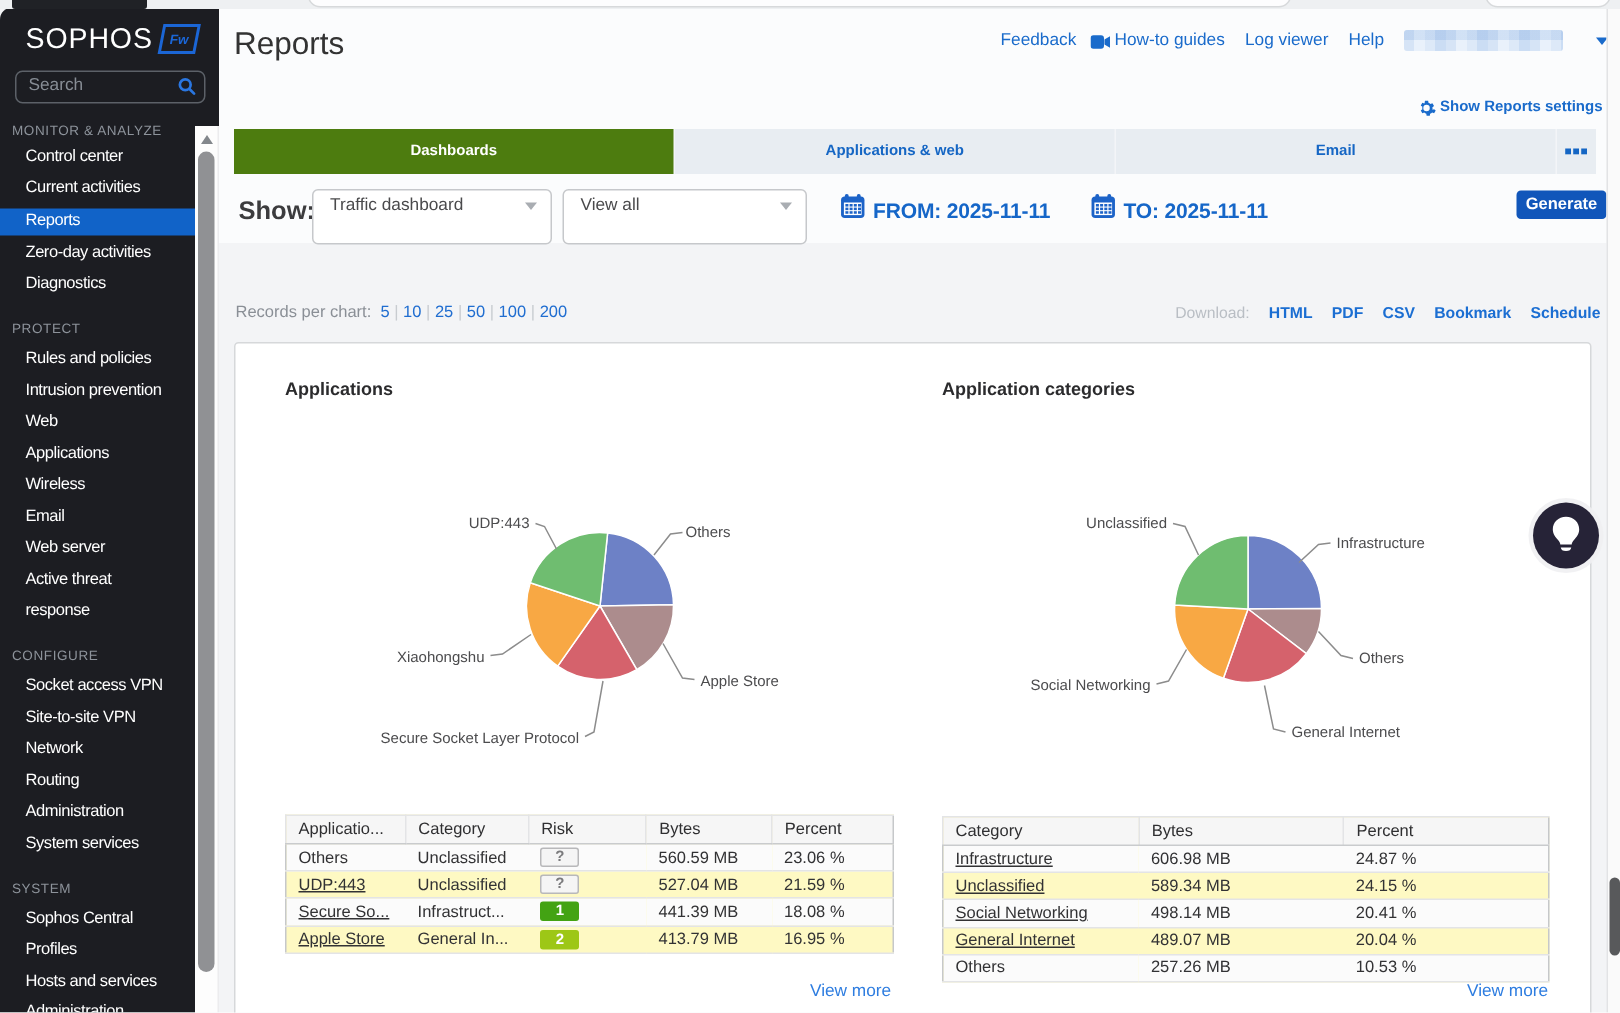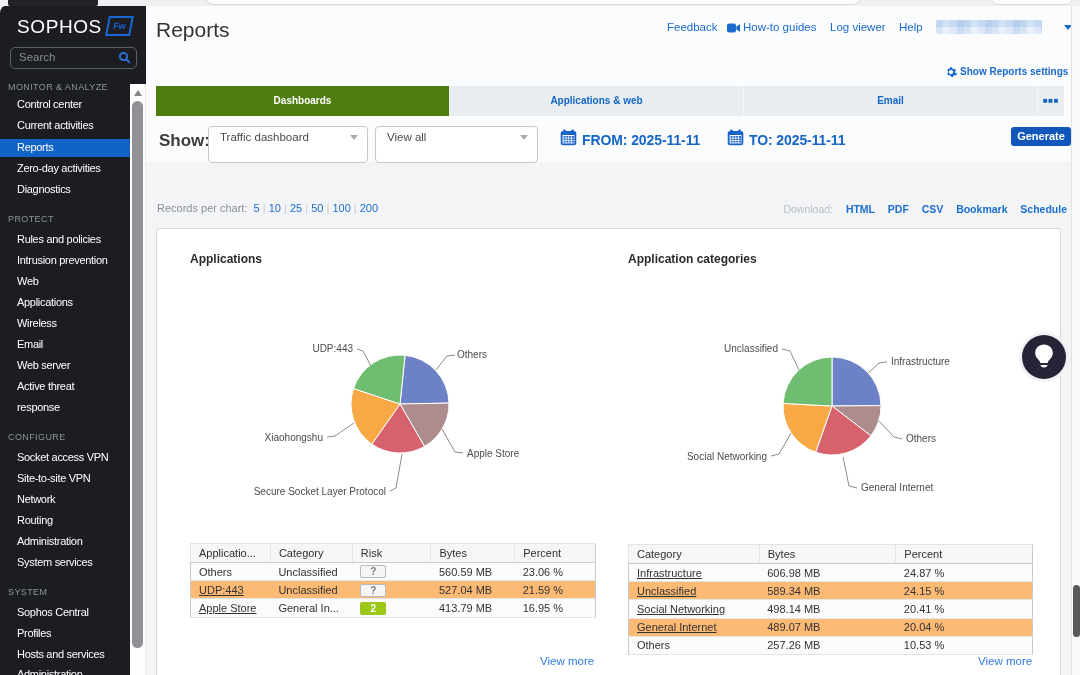--- a/index.html
+++ b/index.html
@@ -48,21 +48,21 @@
 #records{left:157px;top:202px;font-size:11px;color:#8a8f96;z-index:2}
 #records b{color:#1f6dd0;font-weight:500;font-size:11px}
 #records i{color:#c8ccd0;font-style:normal}
 #download{right:13px;top:203px;font-size:10.5px;color:#b9bec4;z-index:2;white-space:nowrap;word-spacing:3.5px}
 #download b{color:#1b6ed2;font-size:10.5px}
 
 #card{left:156px;top:228px;width:905px;height:470px;background:#fff;border:1px solid #d6d8da;border-radius:3px;z-index:1}
 .chead{top:252px;font-size:12px;font-weight:700;color:#2b2b2d;z-index:2}
 #chartsvg{left:156px;top:240px;z-index:2}
 
-table{border-collapse:collapse;position:absolute;z-index:2;font-size:11px;color:#323234;background:#fdba74}
+table{border-collapse:collapse;position:absolute;z-index:2;font-size:11px;color:#323234;background:#fef9c3}
 table,td,th{border:1px solid #e3e4e6}
 table{border-color:#c6c8ca}
 th{background:#f6f6f6;font-weight:400;text-align:left;padding:0 0 0 8px;height:19px;border-bottom:1px solid #c9cbcd;color:#2f2f31}
 td{padding:0 0 0 8px;height:18.2px;border-left:none;border-right:none}
 tbody tr:nth-child(odd) td{background:#fbfbfb}
 td u{text-decoration:underline}
 .badge{display:inline-block;width:26px;height:13px;border-radius:2px;font-size:10px;font-weight:700;color:#fff;text-align:center;line-height:13px;vertical-align:middle}
 .bq{background:#f5f5f5;border:1px solid #b8b8ba;color:#7b7b7d;line-height:11px}
 .bg1{background:#43a313}
 .bg2{background:#9dc716}
@@ -270,20 +270,27 @@
         <td>23.06 %</td>
       </tr>
 <tr>
         <td><u>UDP:443</u></td>
         <td>Unclassified</td>
         <td><span class="badge bq">?</span></td>
         <td>527.04 MB</td>
         <td>21.59 %</td>
       </tr>
 <tr>
+        <td><u>Secure So...</u></td>
+        <td>Infrastruct...</td>
+        <td><span class="badge bg1">1</span></td>
+        <td>441.39 MB</td>
+        <td>18.08 %</td>
+      </tr>
+<tr>
         <td><u>Apple Store</u></td>
         <td>General In...</td>
         <td><span class="badge bg2">2</span></td>
         <td>413.79 MB</td>
         <td>16.95 %</td>
       </tr>
 </tbody>
   </table>
 
 <table style="left:628px;top:544px;width:405px">

